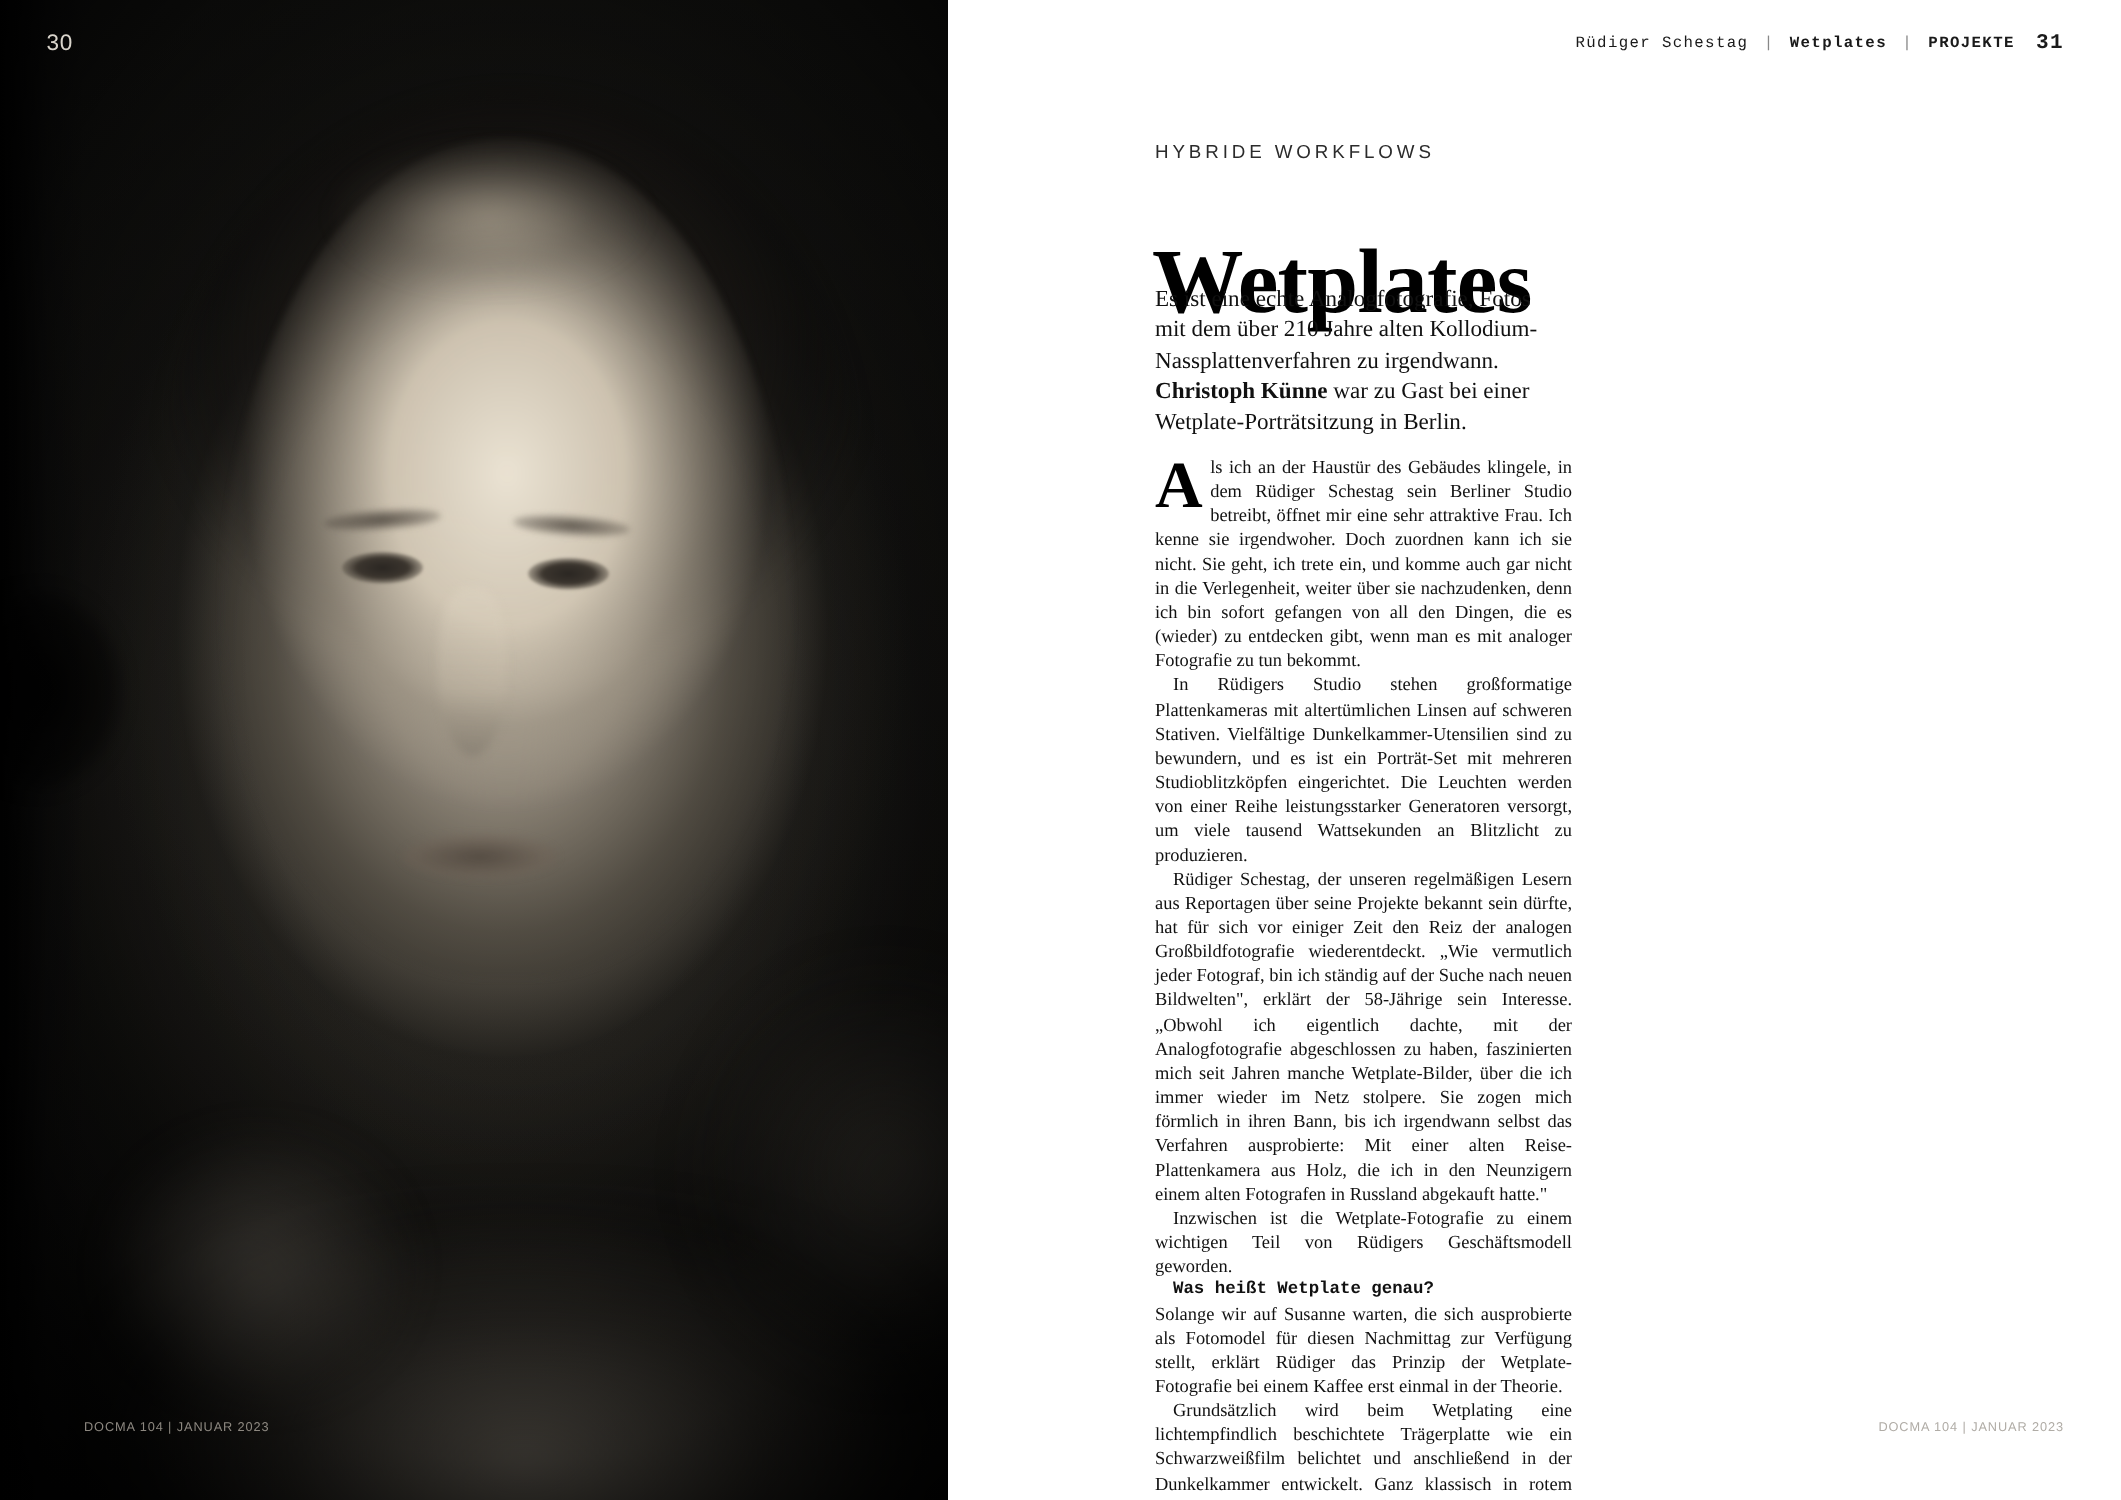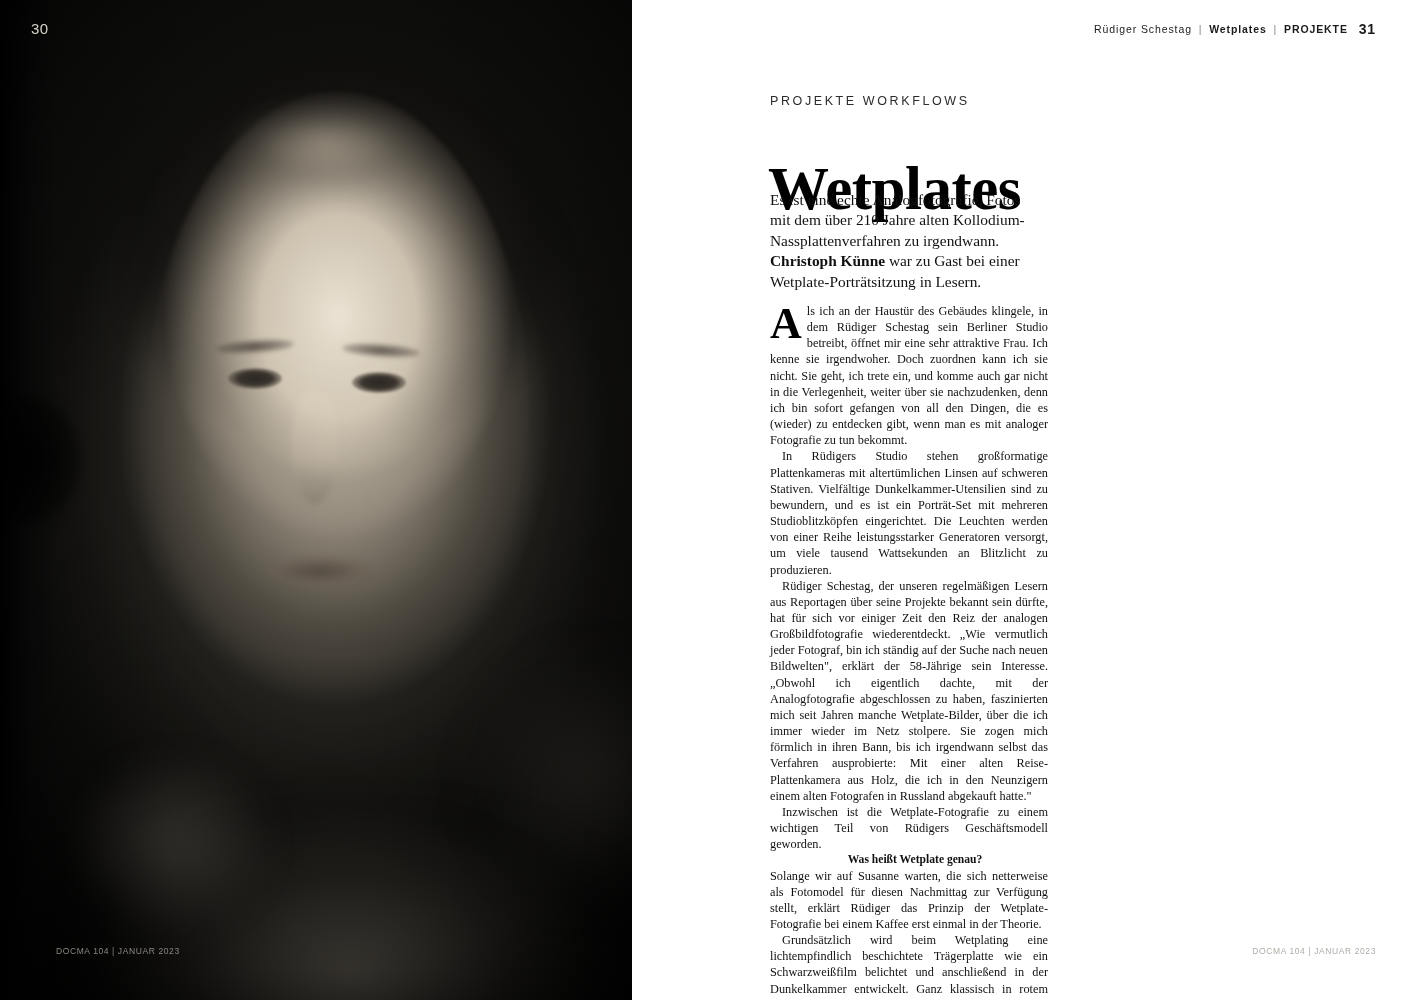--- a/index.html
+++ b/index.html
@@ -153,21 +153,21 @@
   
   .right-page {
     position: absolute;
     left: 712px; top: 0;
     width: 702px; height: 1000px;
     background: #ffffff;
   }
   .running-head {
     position: absolute;
     right: 38px; top: 20px;
-    font-family: Liberation Sans, sans-serif;
+    font-family: Liberation Mono, monospace;
     font-size: 10.5px;
     letter-spacing: 0.9px;
     color: #1a1a1a;
   }
   .running-head .sep { color: #888; padding: 0 3px; }
   .running-head .bold { font-weight: 700; }
   .running-head .folio {
     font-weight: 700;
     font-size: 14px;
     margin-left: 7px;
@@ -223,27 +223,27 @@
   .dropcap {
     float: left;
     font-family: "Liberation Serif", serif;
     font-size: 44px;
     line-height: 0.82;
     font-weight: 700;
     padding: 3px 5px 0 0;
     color: #000;
   }
   .subhead {
-    font-family: Liberation Serif, serif;
+    font-family: Liberation Mono, monospace;
     font-size: 11.6px;
     font-weight: 700;
     color: #111;
     margin: 11px 0 2px 0;
     text-indent: 0;
-    text-align: center;
+    text-align: left;
   }
 
   .right-footer {
     position: absolute;
     right: 38px; bottom: 44px;
     font-family: "Liberation Sans", sans-serif;
     font-size: 8.5px;
     letter-spacing: 0.6px;
     color: #b0aca6;
   }
@@ -279,37 +279,37 @@
 
     <div class="running-head">
       <span>Rüdiger Schestag</span>
       <span class="sep">|</span>
       <span class="bold">Wetplates</span>
       <span class="sep">|</span>
       <span class="bold">PROJEKTE</span>
       <span class="folio">31</span>
     </div>
 
-    <div class="kicker">PROJEKTE WORKFLOWS</div>
+    <div class="kicker">HYBRIDE WORKFLOWS</div>
     <h1 class="headline">Wetplates</h1>
 
     <div class="standfirst">
       <span>Es ist eine echte Analogfotografie, Fotos</span><br>
       <span>mit dem über 210 Jahre alten Kollodium-</span><br>
       <span>Nassplattenverfahren zu irgendwann.</span><br>
       <b>Christoph Künne</b><span> war zu Gast bei einer</span><br>
-      <span>Wetplate-Porträtsitzung in Lesern.</span>
+      <span>Wetplate-Porträtsitzung in Berlin.</span>
     </div>
 
     <div class="col col-1">
       <p class="no-indent dropcap-para"><span class="dropcap">A</span><span>ls ich an der Haustür des Gebäudes klingele, in dem Rüdiger Schestag sein Berliner Studio betreibt, öffnet mir eine sehr attraktive Frau. Ich kenne sie irgendwoher. Doch zuordnen kann ich sie nicht. Sie geht, ich trete ein, und komme auch gar nicht in die Verlegenheit, weiter über sie nachzudenken, denn ich bin sofort gefangen von all den Dingen, die es (wieder) zu entdecken gibt, wenn man es mit analoger Fotografie zu tun bekommt.</span></p>
       <p>In Rüdigers Studio stehen großformatige Plattenkameras mit altertümlichen Linsen auf schweren Stativen. Vielfältige Dunkelkammer-Utensilien sind zu bewundern, und es ist ein Porträt-Set mit mehreren Studioblitzköpfen eingerichtet. Die Leuchten werden von einer Reihe leistungsstarker Generatoren versorgt, um viele tausend Wattsekunden an Blitzlicht zu produzieren.</p>
       <p>Rüdiger Schestag, der unseren regelmäßigen Lesern aus Reportagen über seine Projekte bekannt sein dürfte, hat für sich vor einiger Zeit den Reiz der analogen Großbildfotografie wiederentdeckt. „Wie vermutlich jeder Fotograf, bin ich ständig auf der Suche nach neuen Bildwelten", erklärt der 58-Jährige sein Interesse. „Obwohl ich eigentlich dachte, mit der Analogfotografie abgeschlossen zu haben, faszinierten mich seit Jahren manche Wetplate-Bilder, über die ich immer wieder im Netz stolpere. Sie zogen mich förmlich in ihren Bann, bis ich irgendwann selbst das Verfahren ausprobierte: Mit einer alten Reise-Plattenkamera aus Holz, die ich in den Neunzigern einem alten Fotografen in Russland abgekauft hatte."</p>
       <p>Inzwischen ist die Wetplate-Fotografie zu einem wichtigen Teil von Rüdigers Geschäftsmodell geworden.</p>
       <p class="subhead">Was heißt Wetplate genau?</p>
-      <p class="no-indent">Solange wir auf Susanne warten, die sich netterweise als Fotomodel für diesen Nachmittag zur Verfügung stellt, erklärt Rüdiger das Prinzip der Wetplate-Fotografie bei einem Kaffee erst einmal in der Theorie.</p>
+      <p class="no-indent">Solange wir auf Susanne warten, die sich ausprobierte als Fotomodel für diesen Nachmittag zur Verfügung stellt, erklärt Rüdiger das Prinzip der Wetplate-Fotografie bei einem Kaffee erst einmal in der Theorie.</p>
       <p><span>Grundsätzlich wird beim Wetplating eine lichtempfindlich beschichtete Trägerplatte wie ein Schwarzweißfilm belichtet und anschließend in der Dunkelkammer entwickelt. Ganz klassisch in rotem Licht, mit Entwickler, Fixierer und Stoppbädern. Im Gegensatz zu dem</span></p>
     </div>
 
     <div class="right-footer">DOCMA 104 | JANUAR 2023</div>
   </div>
 
 </div>
 
 </body></html>

